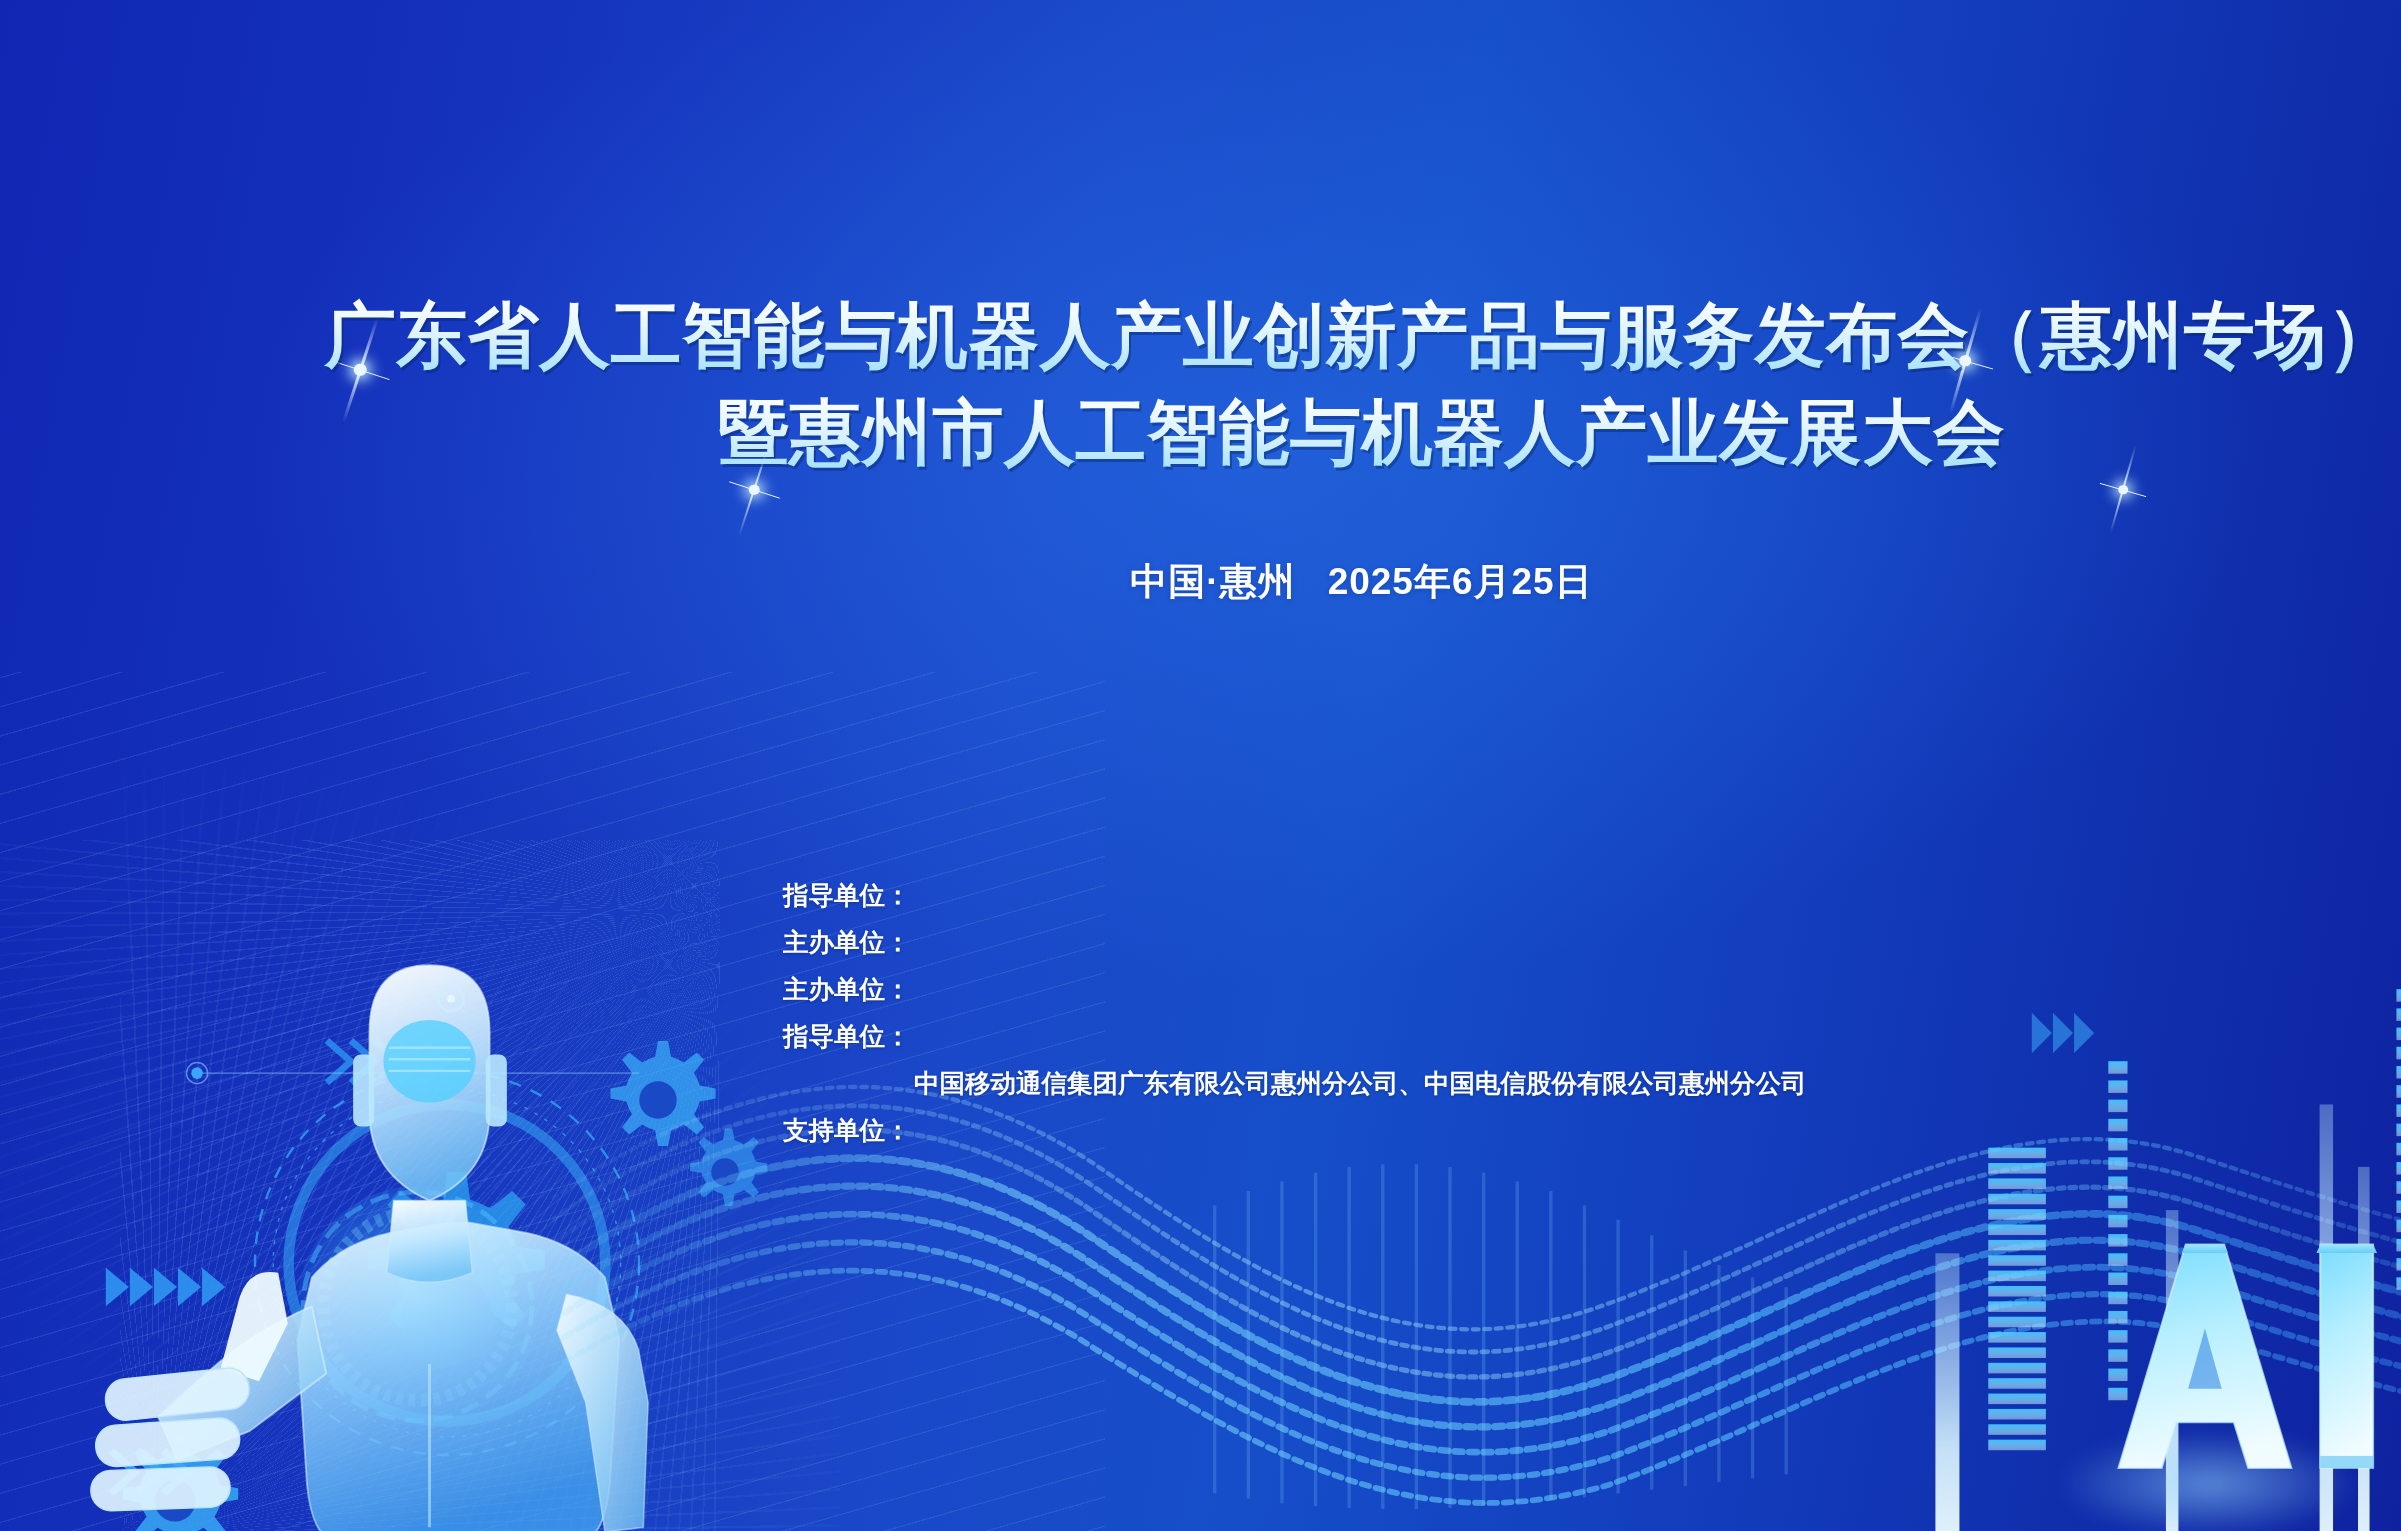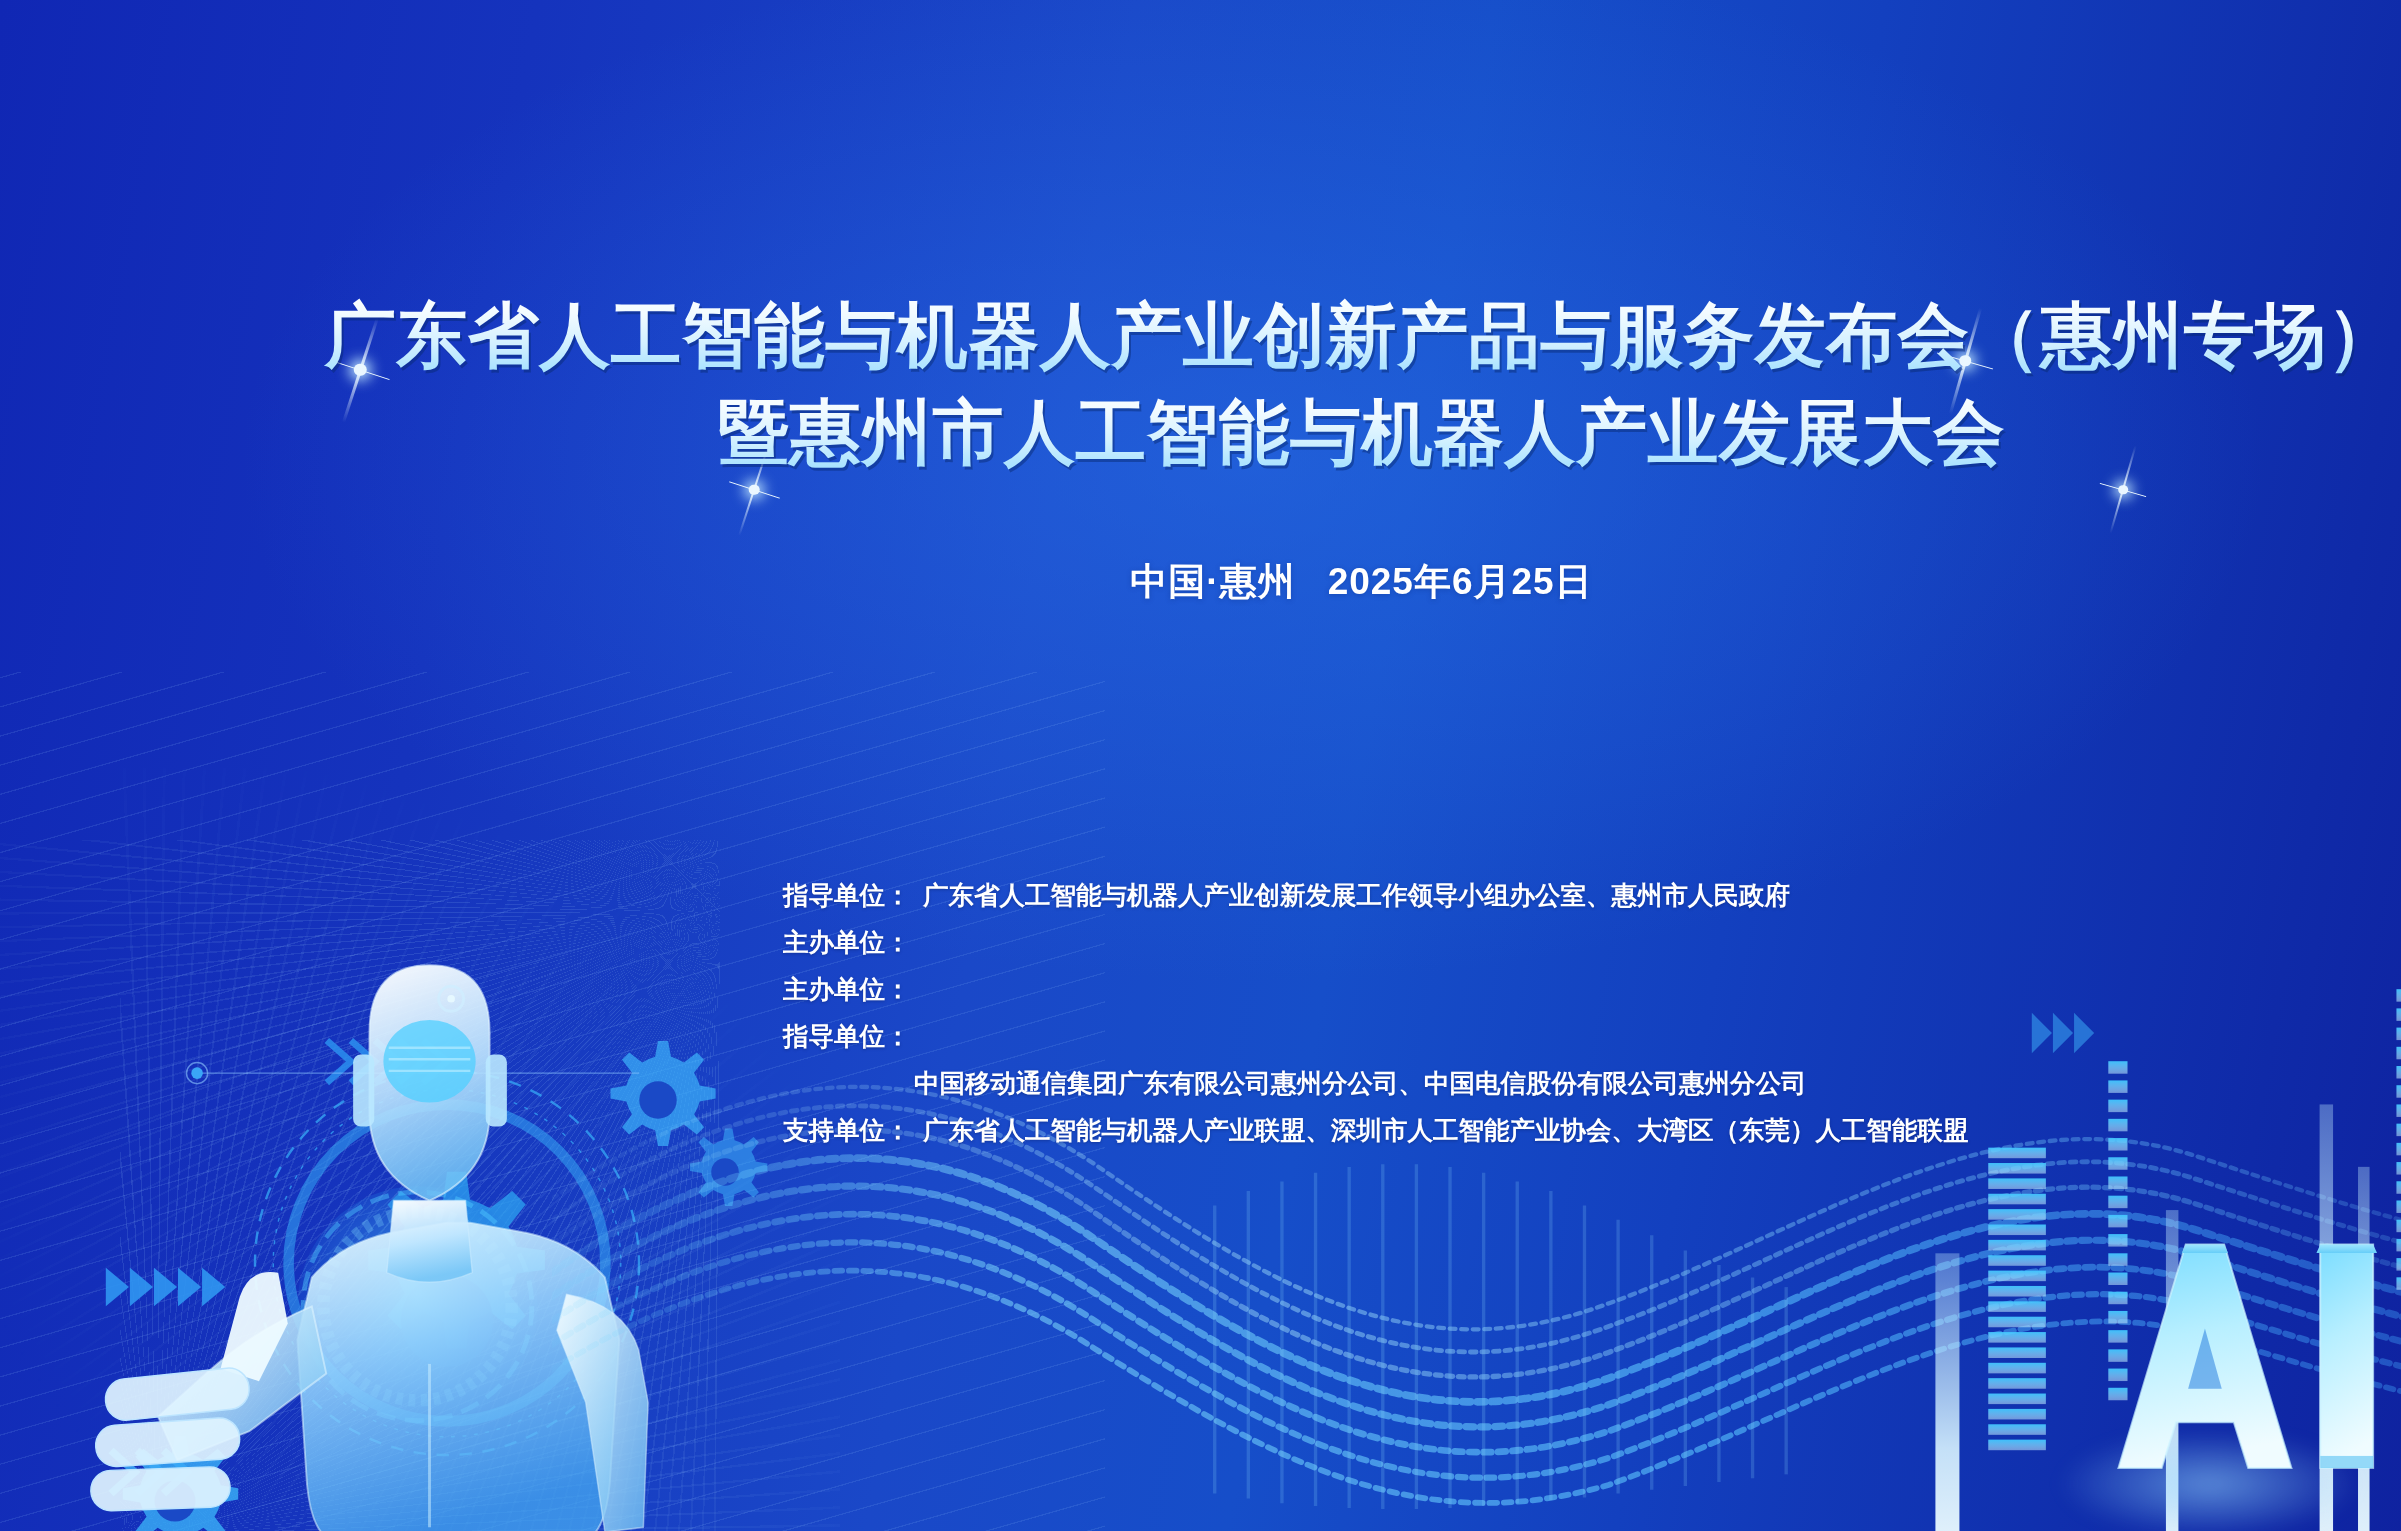--- a/index.html
+++ b/index.html
@@ -488,38 +488,36 @@
   </div>
 
   <div id="subtitle">
     <span>中国·惠州</span><span class="gap"></span><span>2025年6月25日</span>
   </div>
 
   <div id="orgs">
       <div class="org-row">
         <span class="org-label">指导单位：</span>
         <span class="org-sep"></span>
-        <span class="org-value">广东省人工智能与机器人产业创新发展工作领导小组办公室、惠州市人民政府</span>
       </div>
       <div class="org-row">
         <span class="org-label">主办单位：</span>
         <span class="org-sep"></span>
       </div>
       <div class="org-row">
         <span class="org-label">主办单位：</span>
         <span class="org-sep"></span>
       </div>
       <div class="org-row">
         <span class="org-label">指导单位：</span>
         <span class="org-sep"></span>
       </div>
       <div class="org-row cont">
         <span class="org-value">中国移动通信集团广东有限公司惠州分公司、中国电信股份有限公司惠州分公司</span>
       </div>
       <div class="org-row">
         <span class="org-label">支持单位：</span>
         <span class="org-sep"></span>
-        <span class="org-value">广东省人工智能与机器人产业联盟、深圳市人工智能产业协会、大湾区（东莞）人工智能联盟</span>
       </div>
     </div>
 
 </div>
 
 
 </body></html>

